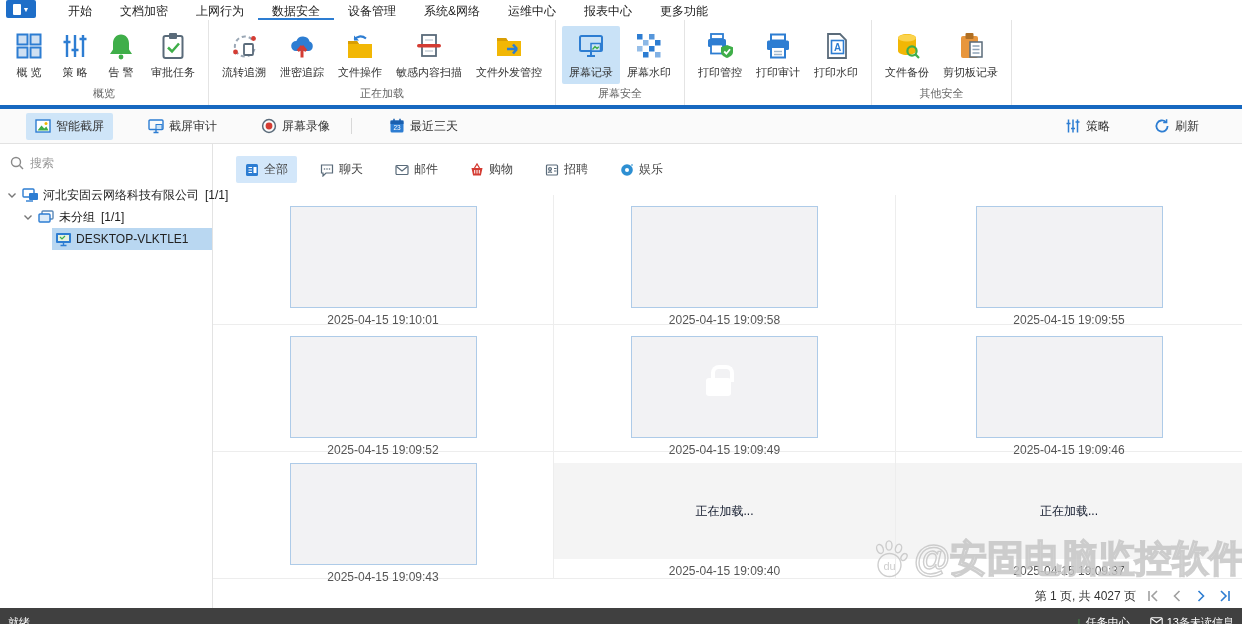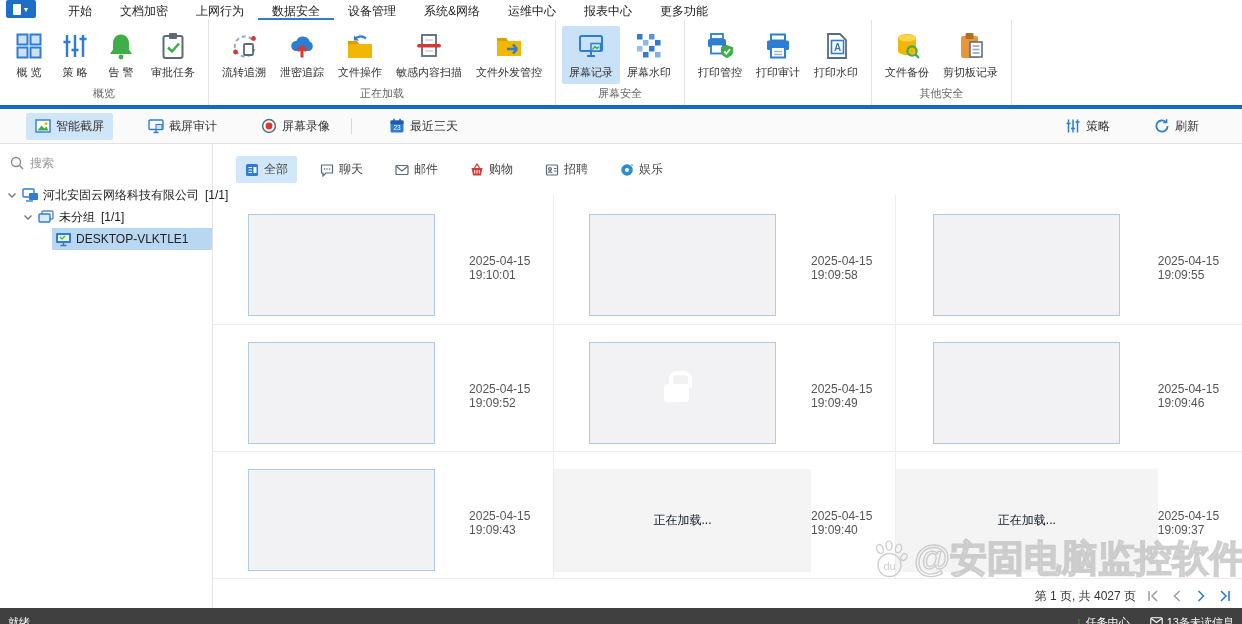--- a/index.html
+++ b/index.html
@@ -61,21 +61,21 @@
   .main { flex:1; display:flex; flex-direction:column; position:relative; }
   .filterbar { height:51px; display:flex; align-items:center; padding-left:23px; gap:14px; }
   .chip { display:flex; align-items:center; gap:5px; padding:5px 9px; border-radius:2px;
     cursor:pointer; color:#444; }
   .chip.active { background:#d3e7fa; }
   .chip svg { width:14px; height:14px; }
 
   .sgrid { height:389px; display:grid; grid-template-columns:341px 342px 346px;
     grid-template-rows:130px 127px 127px; }
   .cell { border-right:1px solid #ededed; border-bottom:1px solid #ededed;
-    display:flex; align-items:center; padding-top:11px; cursor:pointer; }
+    display:flex; flex-direction:column; align-items:center; padding-top:11px; cursor:pointer; }
   .cell:nth-child(3n) { border-right:none; }
   .thumb-wrap { position:relative; width:100%; height:103px; display:flex; justify-content:center; }
   .thumb { width:187px; height:102px; border:1px solid #aecbe8; background-repeat:no-repeat; }
   .loading-box { position:absolute; inset:0 0 0 0; background:#f4f4f4; display:flex;
     align-items:center; justify-content:center; color:#0f172a; font-size:12px; }
   .timestamp { margin-top:5px; font-size:12px; color:#555; }
 
   
   .v1 { background:
     linear-gradient(#f2f2f4,#f2f2f4) 0 0/187px 10px,

